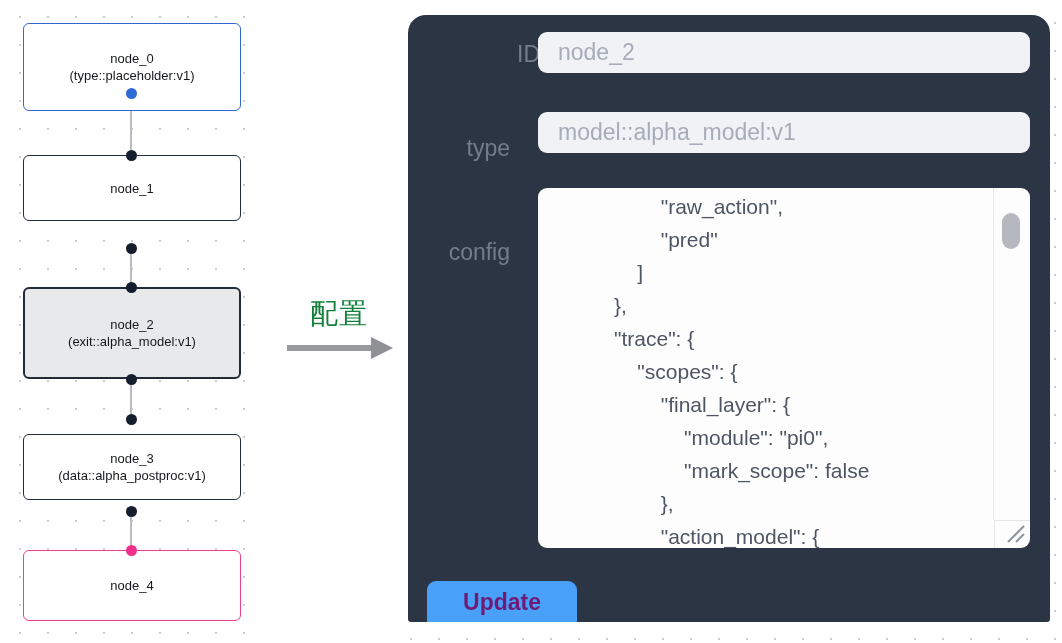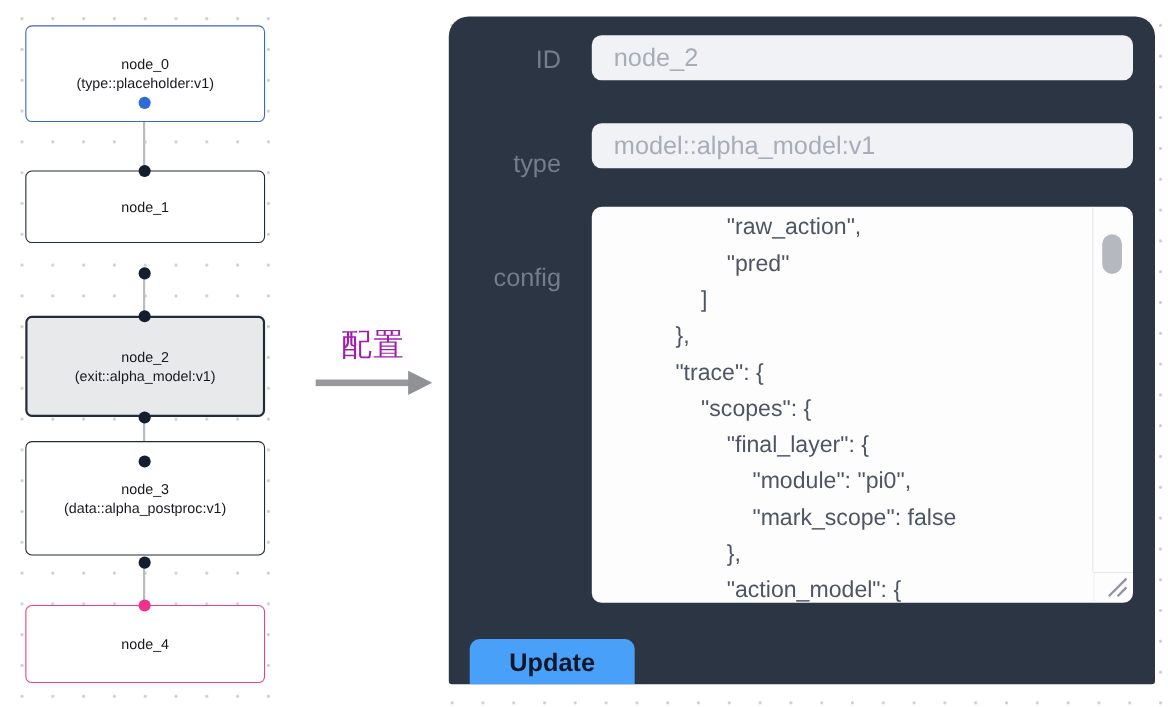--- a/index.html
+++ b/index.html
@@ -18,43 +18,43 @@
   
   .node{
     position:absolute;left:23px;width:218px;box-sizing:border-box;
     background:#ffffff;border:1.5px solid #222b3a;border-radius:6px;
     display:flex;align-items:center;justify-content:center;
   }
   .node .ntxt{text-align:center;font-size:13px;line-height:17px;color:#16181d;width:172px;word-break:break-all;}
   #node_0{top:23px;height:88px;border-color:#3565cf;}
   #node_1{top:155px;height:66px;}
   #node_2{top:287px;height:92px;background:#e8e9eb;border-width:2px;}
-  #node_3{top:401px;height:104px;justify-content:center;}
+  #node_3{top:434px;height:66px;justify-content:center;}
   #node_4{top:550px;height:71px;border-color:#ee3f8d;}
   .edge{position:absolute;left:130px;width:2px;background:#b9bdc2;}
   #edge-0-1{top:94px;height:61px;}
   #edge-1-2{top:248px;height:39px;}
   #edge-2-3{top:379px;height:40px;}
   #edge-3-4{top:511px;height:39px;}
   .port{position:absolute;left:126px;width:11px;height:11px;border-radius:50%;background:#141e2e;}
   .port.blue{background:#2e6bd6;}
   .port.pink{background:#f0308c;}
 
   
   #annotation{position:absolute;left:283px;top:297px;width:112px;text-align:center;}
-  #annotation .alabel{font-size:28px;color:#a21caf;letter-spacing:1px;line-height:34px;}
+  #annotation .alabel{font-size:28px;color:#15803d;letter-spacing:1px;line-height:34px;}
   #annotation svg{display:block;margin:4px auto 0 auto;}
 
   
   #panel{
     position:absolute;left:408px;top:15px;width:642px;height:607px;
     background:#2c3544;border-radius:18px 18px 3px 3px;overflow:hidden;
   }
   .row-label{position:absolute;left:0;width:102px;text-align:right;color:#747d8c;font-size:23px;}
-  #label-id{top:26px;}
+  #label-id{top:26px;padding-left:30px;}
   #label-type{top:120px;}
   #label-config{top:189px;margin-top:35px;}
   .field-input{
     position:absolute;left:130px;width:492px;height:41px;box-sizing:border-box;
     background:#f0f2f6;border:none;outline:none;border-radius:9px;
     font-size:23px;color:#a6adb8;padding:0 14px 0 20px;
     font-family:"Liberation Sans","DejaVu Sans",sans-serif;
   }
   #input-id{top:17px;}
   #input-type{top:97px;}
@@ -65,21 +65,21 @@
   }
   #config-scroll{position:absolute;top:0;right:0;width:36px;height:332px;border-left:1px solid #e4e6e9;}
   #config-thumb{position:absolute;left:8px;top:25px;width:18px;height:36px;border-radius:9px;background:#b5b9bf;}
   #config-resize{
     position:absolute;right:0;bottom:0;width:36px;height:28px;box-sizing:border-box;
     border-left:1px solid #e4e6e9;border-top:1px solid #e4e6e9;border-bottom-right-radius:9px;
   }
   #config-resize svg{position:absolute;right:4px;bottom:4px;}
   #update-btn{
     position:absolute;left:19px;top:566px;width:150px;height:41px;
-    background:#48a0f8;color:#0f172a;font-size:23px;font-weight:bold;
+    background:#48a0f8;color:#701a75;font-size:23px;font-weight:bold;
     border:none;border-radius:9px 9px 0 0;text-align:center;line-height:41px;
     font-family:"Liberation Sans","DejaVu Sans",sans-serif;cursor:pointer;
   }
 </style>
 </head>
 <body>
 
 <div id="canvas-left" class="dotgrid">
 
   <div class="edge" id="edge-0-1"></div>

